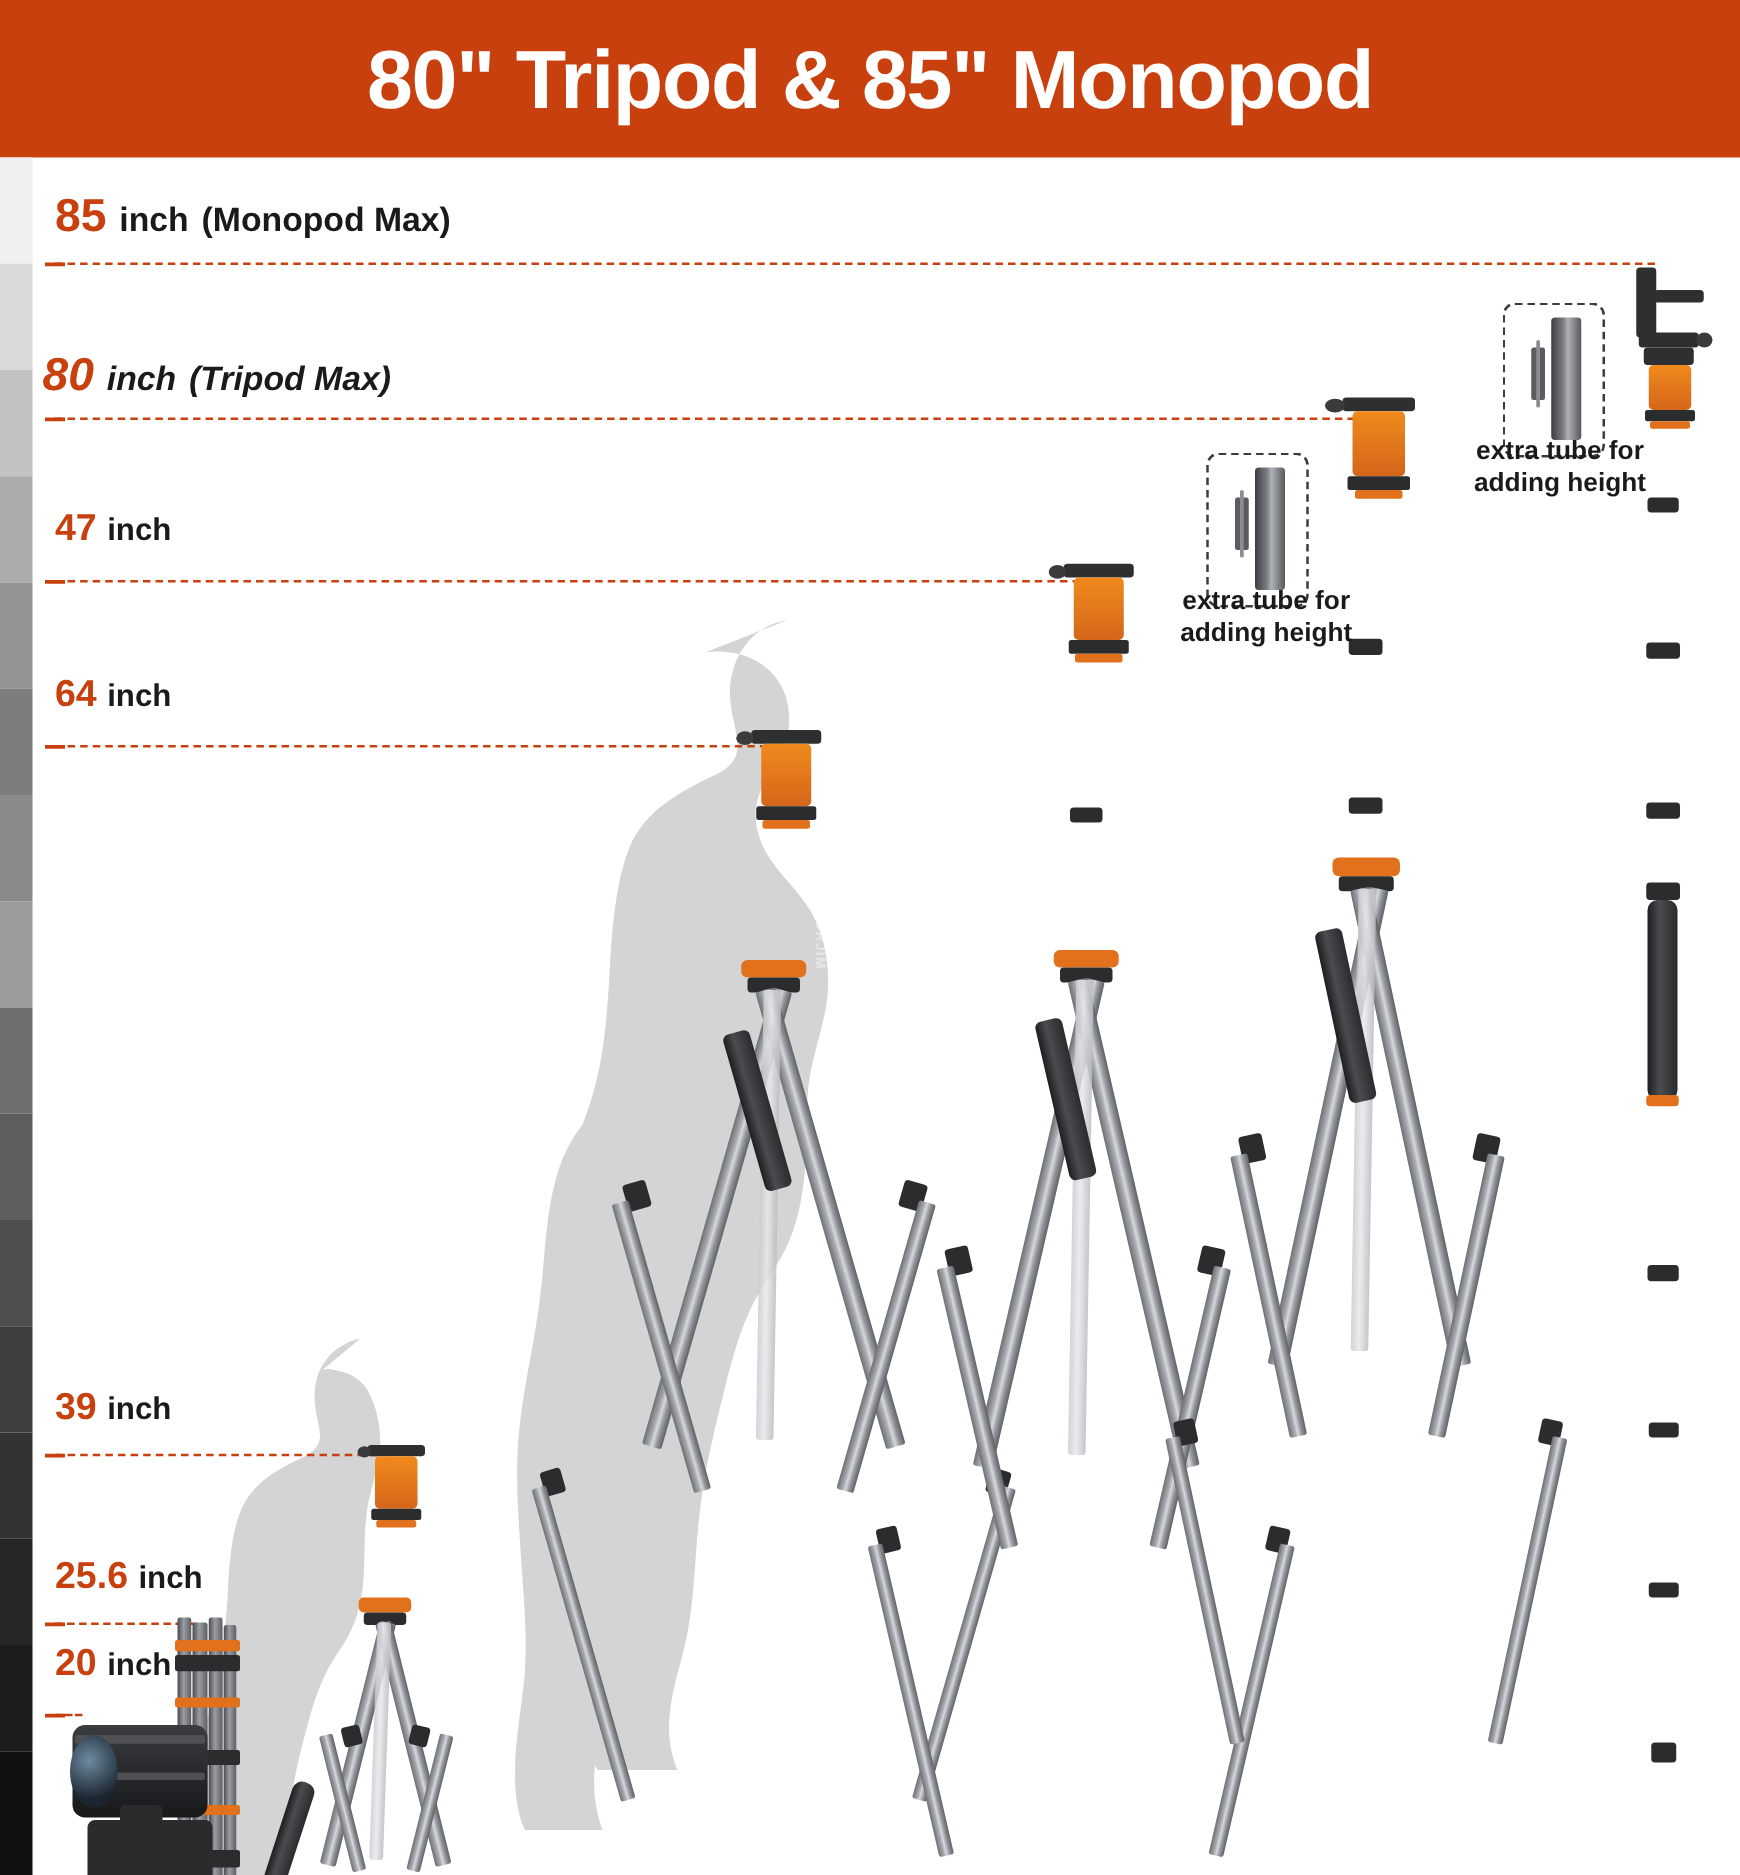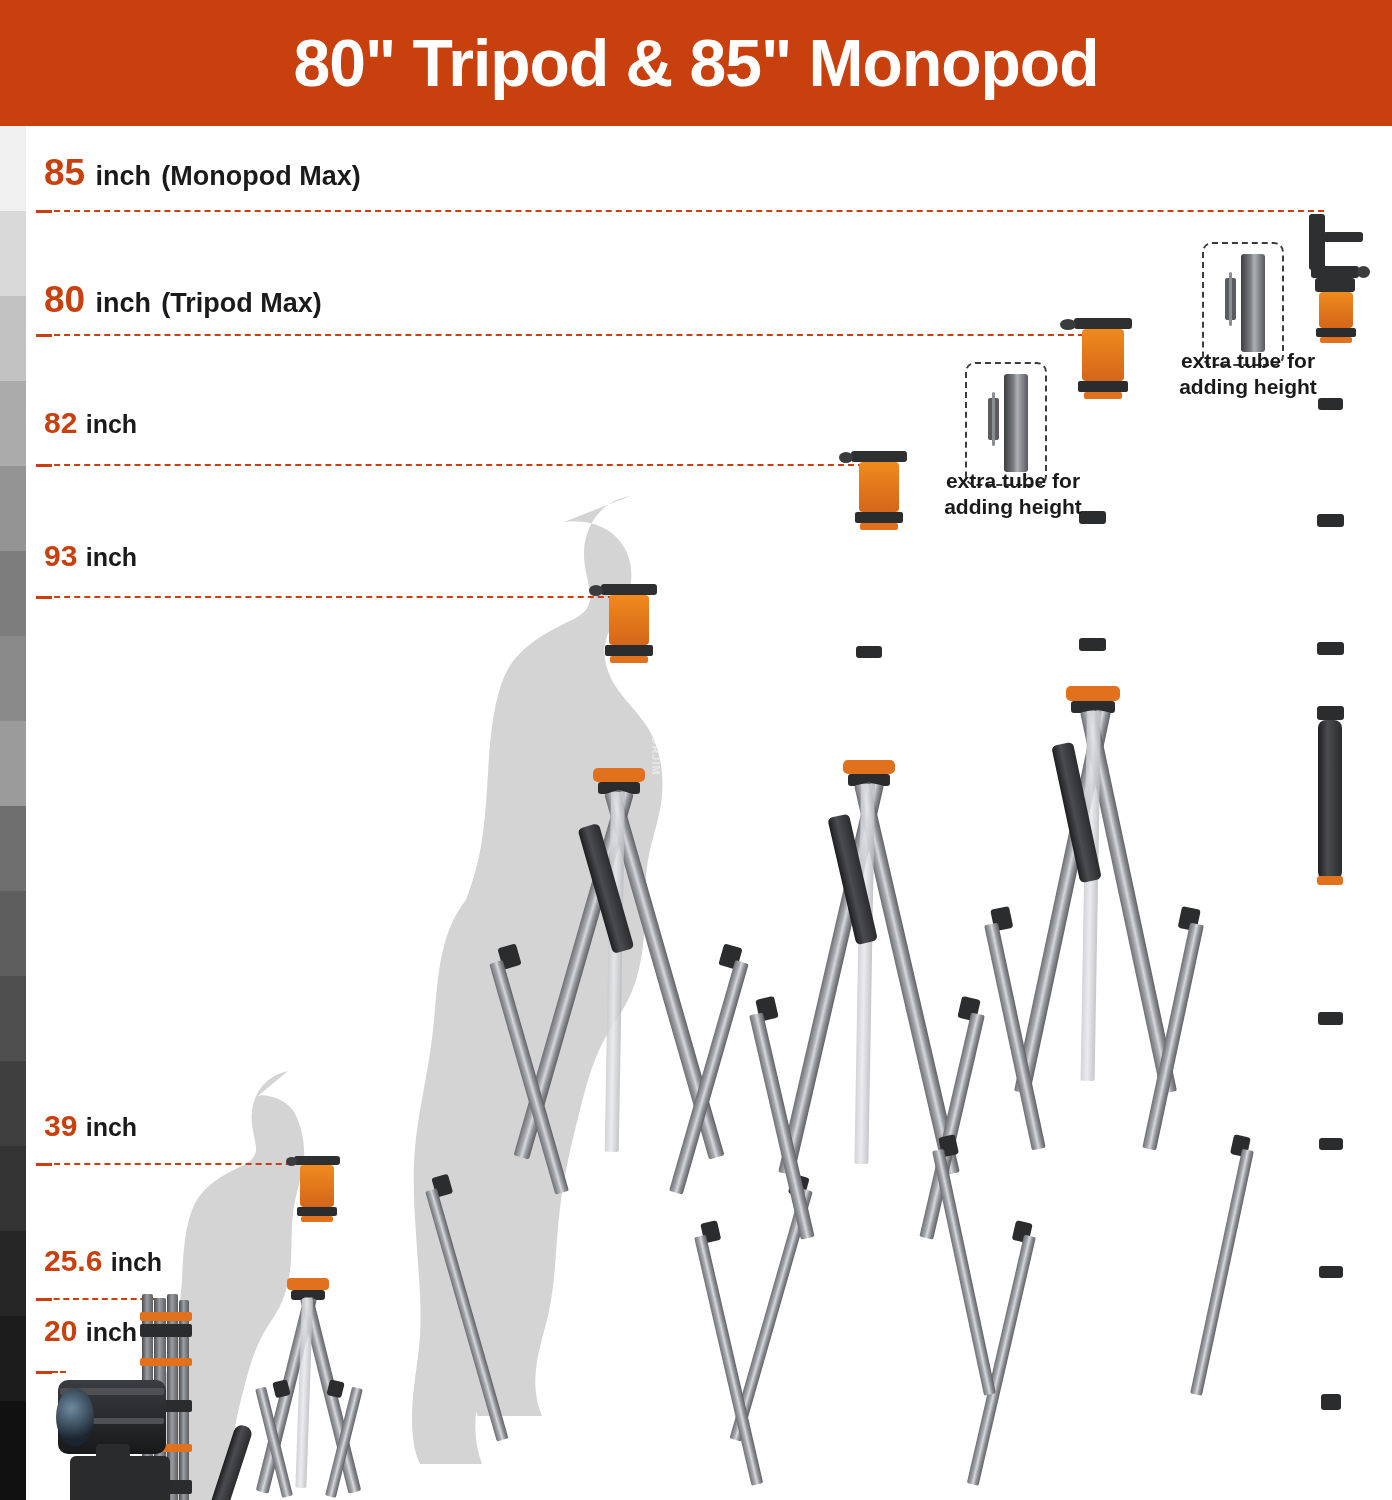--- a/index.html
+++ b/index.html
@@ -255,41 +255,41 @@
     <div class="label big" style="left:44px; top:28px;">
       <span>85</span>
       <span class="unit">inch</span>
       <span class="unit">(Monopod Max)</span>
     </div>
     <div class="tick" style="left:36px; top:84px;"></div>
     <div class="dline" style="left:44px; top:84px; width:1280px;"></div>
   </div>
 
   <div class="measure">
-    <div class="label big" style="left:44px; top:155px;">
+    <div class="label big" style="left:34px; top:155px;font-style:italic;">
       <span>80</span>
       <span class="unit">inch</span>
       <span class="unit">(Tripod Max)</span>
     </div>
     <div class="tick" style="left:36px; top:208px;"></div>
     <div class="dline" style="left:44px; top:208px; width:1050px;"></div>
   </div>
 
   <div class="measure">
     <div class="label" style="left:44px; top:282px;">
-      <span>82</span>
+      <span>47</span>
       <span class="unit">inch</span>
     </div>
     <div class="tick" style="left:36px; top:338px;"></div>
     <div class="dline" style="left:44px; top:338px; width:820px;"></div>
   </div>
 
   <div class="measure">
     <div class="label" style="left:44px; top:415px;">
-      <span>93</span>
+      <span>64</span>
       <span class="unit">inch</span>
     </div>
     <div class="tick" style="left:36px; top:470px;"></div>
     <div class="dline" style="left:44px; top:470px; width:580px;"></div>
   </div>
 
   <div class="measure">
     <div class="label" style="left:44px; top:985px;">
       <span>39</span>
       <span class="unit">inch</span>

